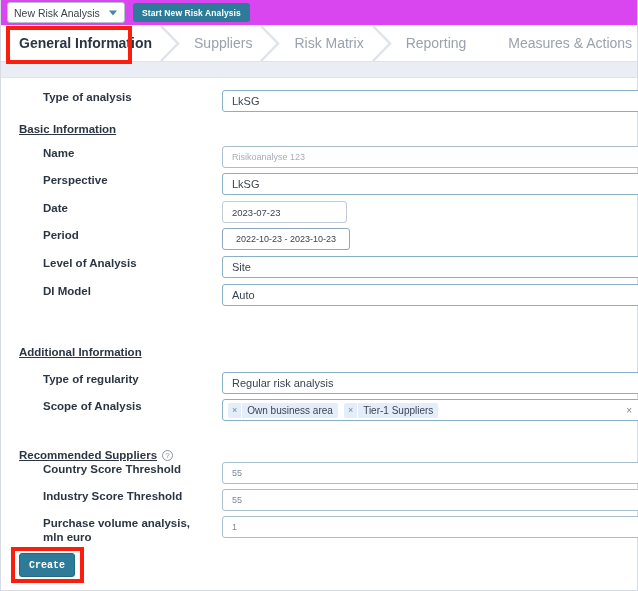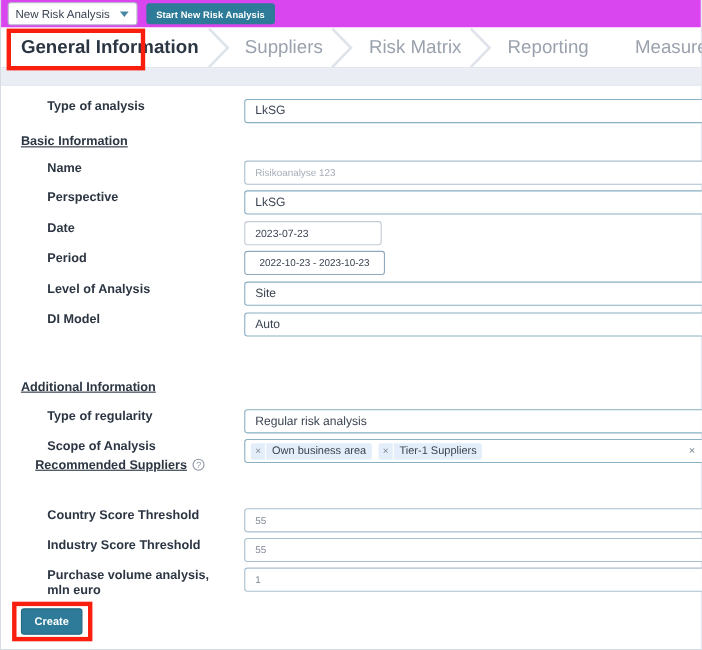--- a/index.html
+++ b/index.html
@@ -62,21 +62,21 @@
   
   .tabbar {
     position: absolute; left: 0; top: 25px; width: 100%; height: 37px;
     background: #ffffff;
     border-bottom: 1px solid #dfe3ea;
     display: flex; align-items: stretch;
   }
   .step {
     position: relative;
     display: flex; align-items: center;
-    font-size: 17px;
+    font-size: 14px;
     color: #9aa2ad;
     padding: 0 18px 0 24px;
     white-space: nowrap;
     text-align: center;
   }
   .step:first-child { padding-left: 18px; }
   .step.active { color: #2c3643; font-weight: bold; }
   .step .chev {
     position: absolute; right: -11px; top: 0;
     width: 22px; height: 100%;
@@ -209,21 +209,21 @@
   
   .create-btn {
     position: absolute; left: 18px; top: 553px;
     width: 56px; height: 24px;
     background: #2d7b98;
     color: #ffffff;
     border: 1px solid #256a84;
     border-radius: 3px;
     font-size: 10px; font-weight: bold;
     display: flex; align-items: center; justify-content: center;
-    font-family: Liberation Sans, sans-serif;
+    font-family: Liberation Mono, monospace;
     cursor: pointer;
   }
 
   
   .redbox {
     position: absolute;
     border: 4px solid #fa1e0e;
     pointer-events: none;
   }
   #redbox-tab { left: 5px; top: 26px; width: 126px; height: 38px; }
@@ -365,21 +365,21 @@
         </span>
         <span class="tag">
           <span class="x">×</span>
           <span class="t">Tier-1 Suppliers</span>
         </span>
         <span class="clear">×</span>
         <span class="caret"></span>
       </div>
     </div>
 
-    <div class="section-head" style="top:338px;margin-left:13px;">
+    <div class="section-head" style="top:370px;">
       <span>Recommended Suppliers</span><span class="help-icon">?</span>
     </div>
 
     <div class="row" style="top:384px;">
       <div class="lbl">Country Score Threshold</div>
       <div class="fld plain">
         <span class="val-sm">55</span>
       </div>
     </div>
 

